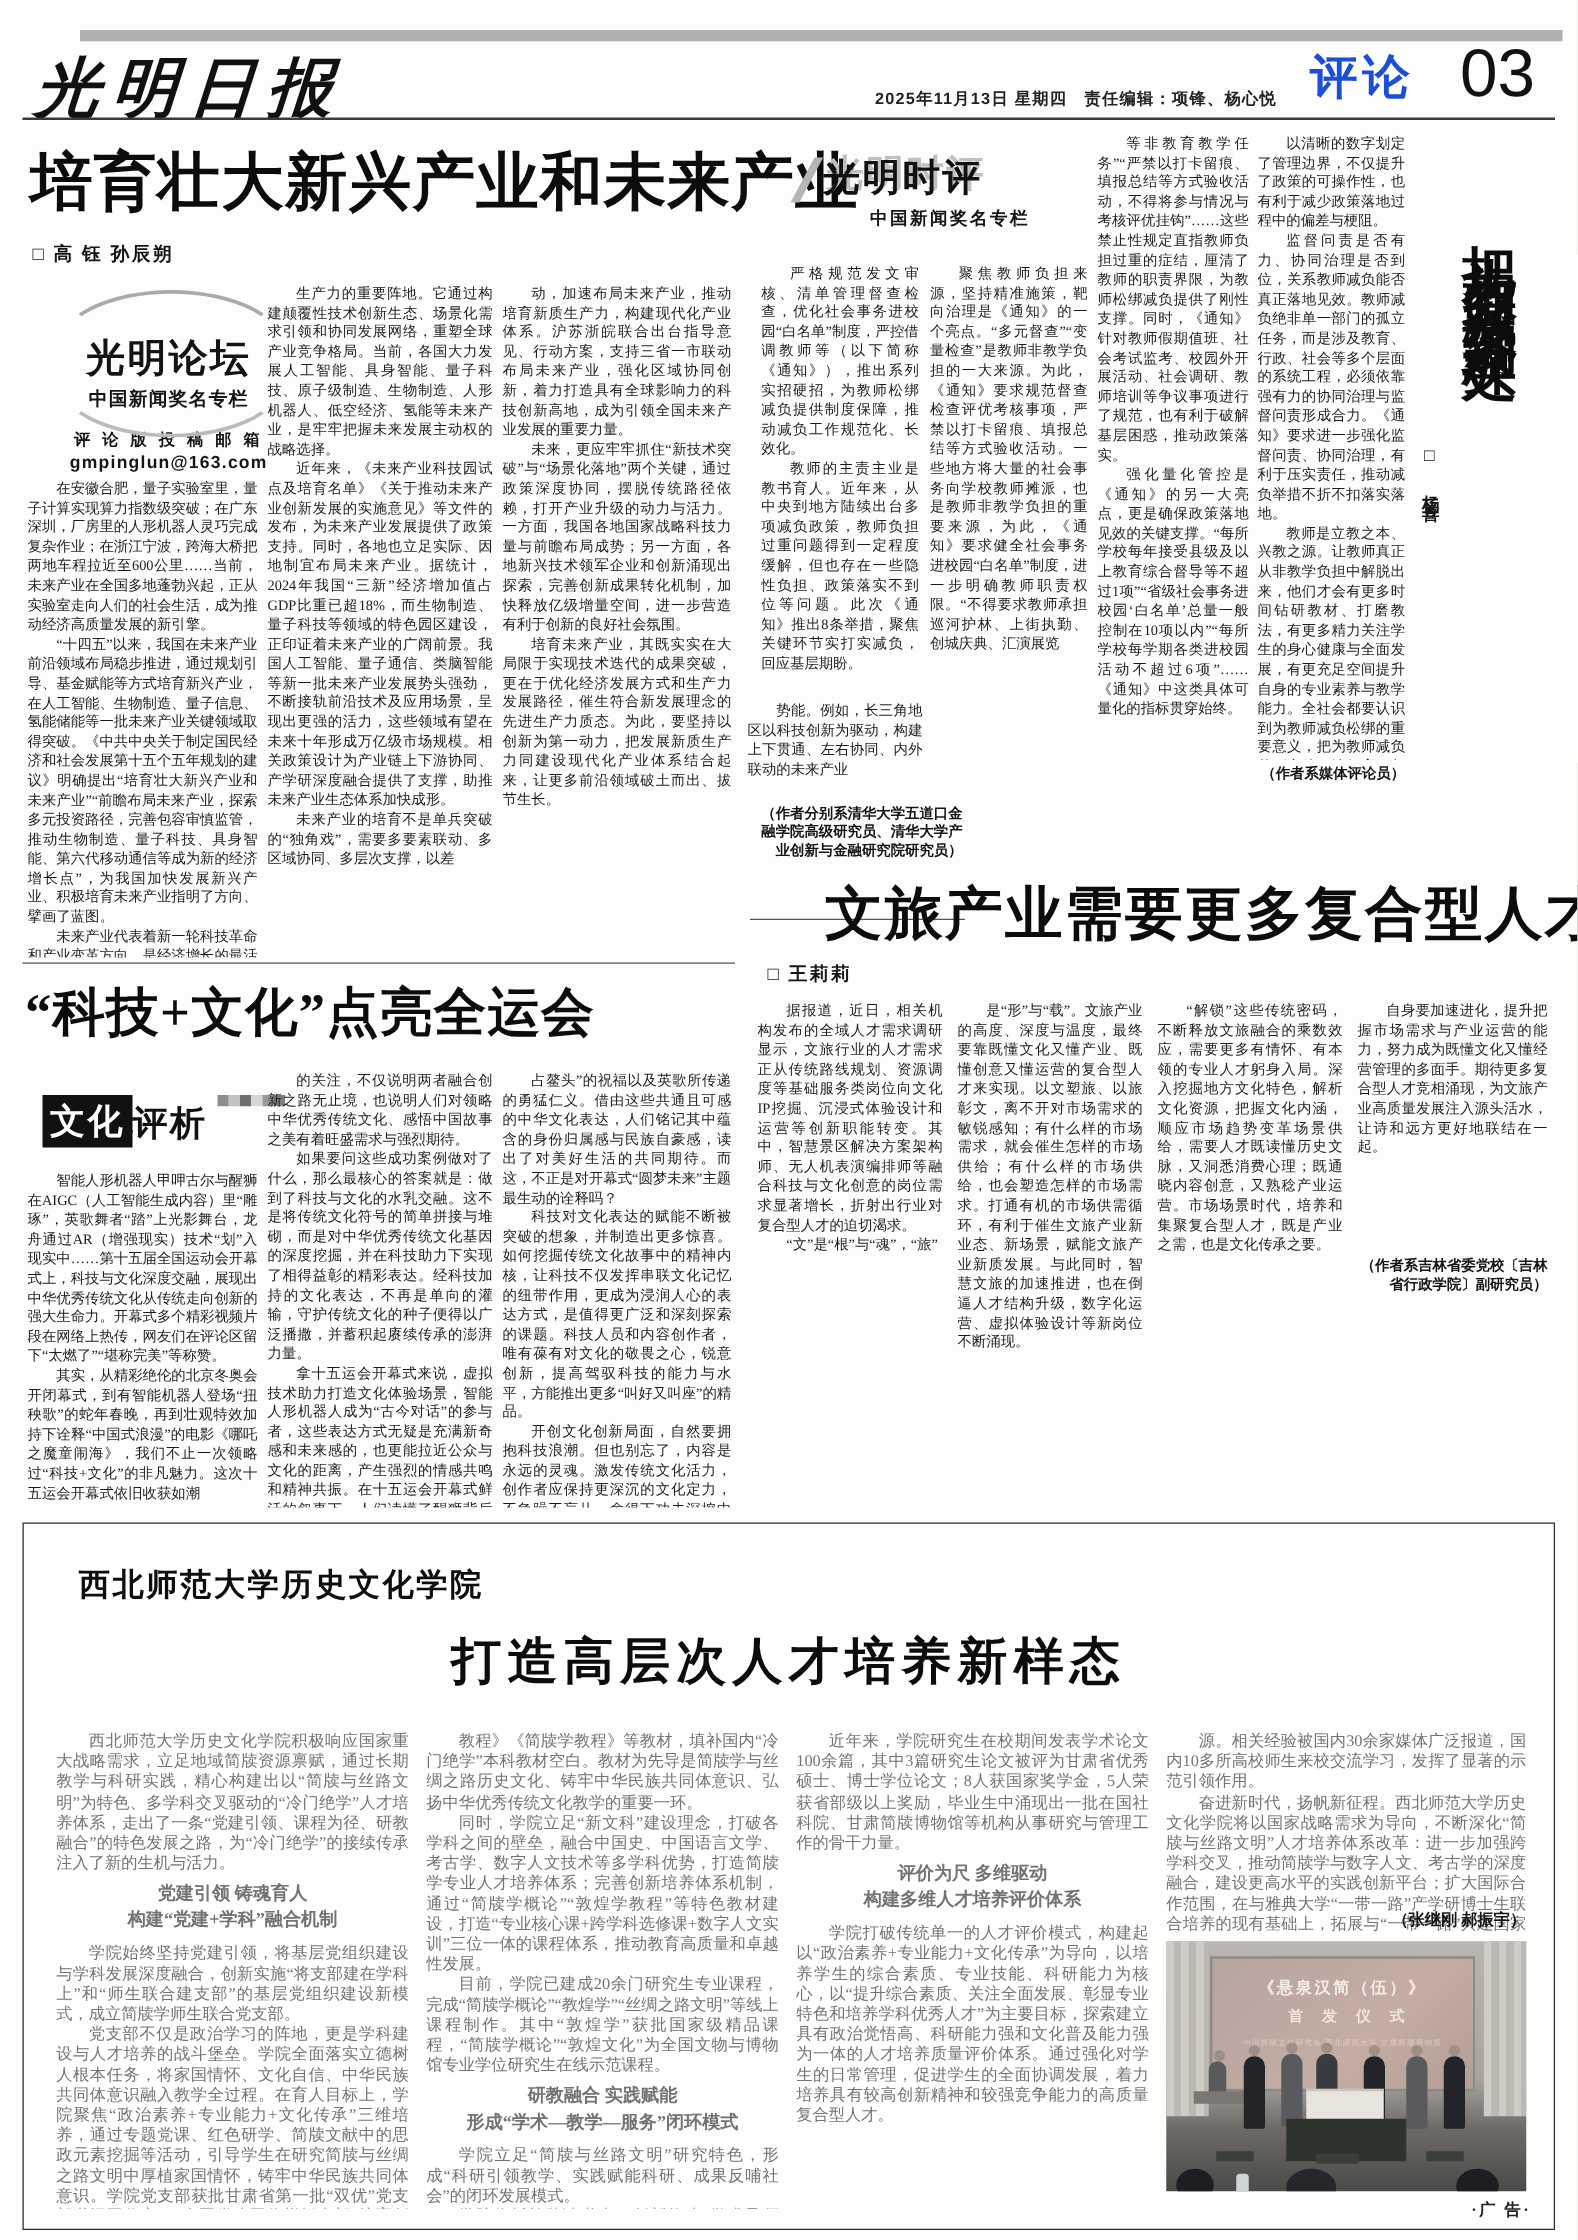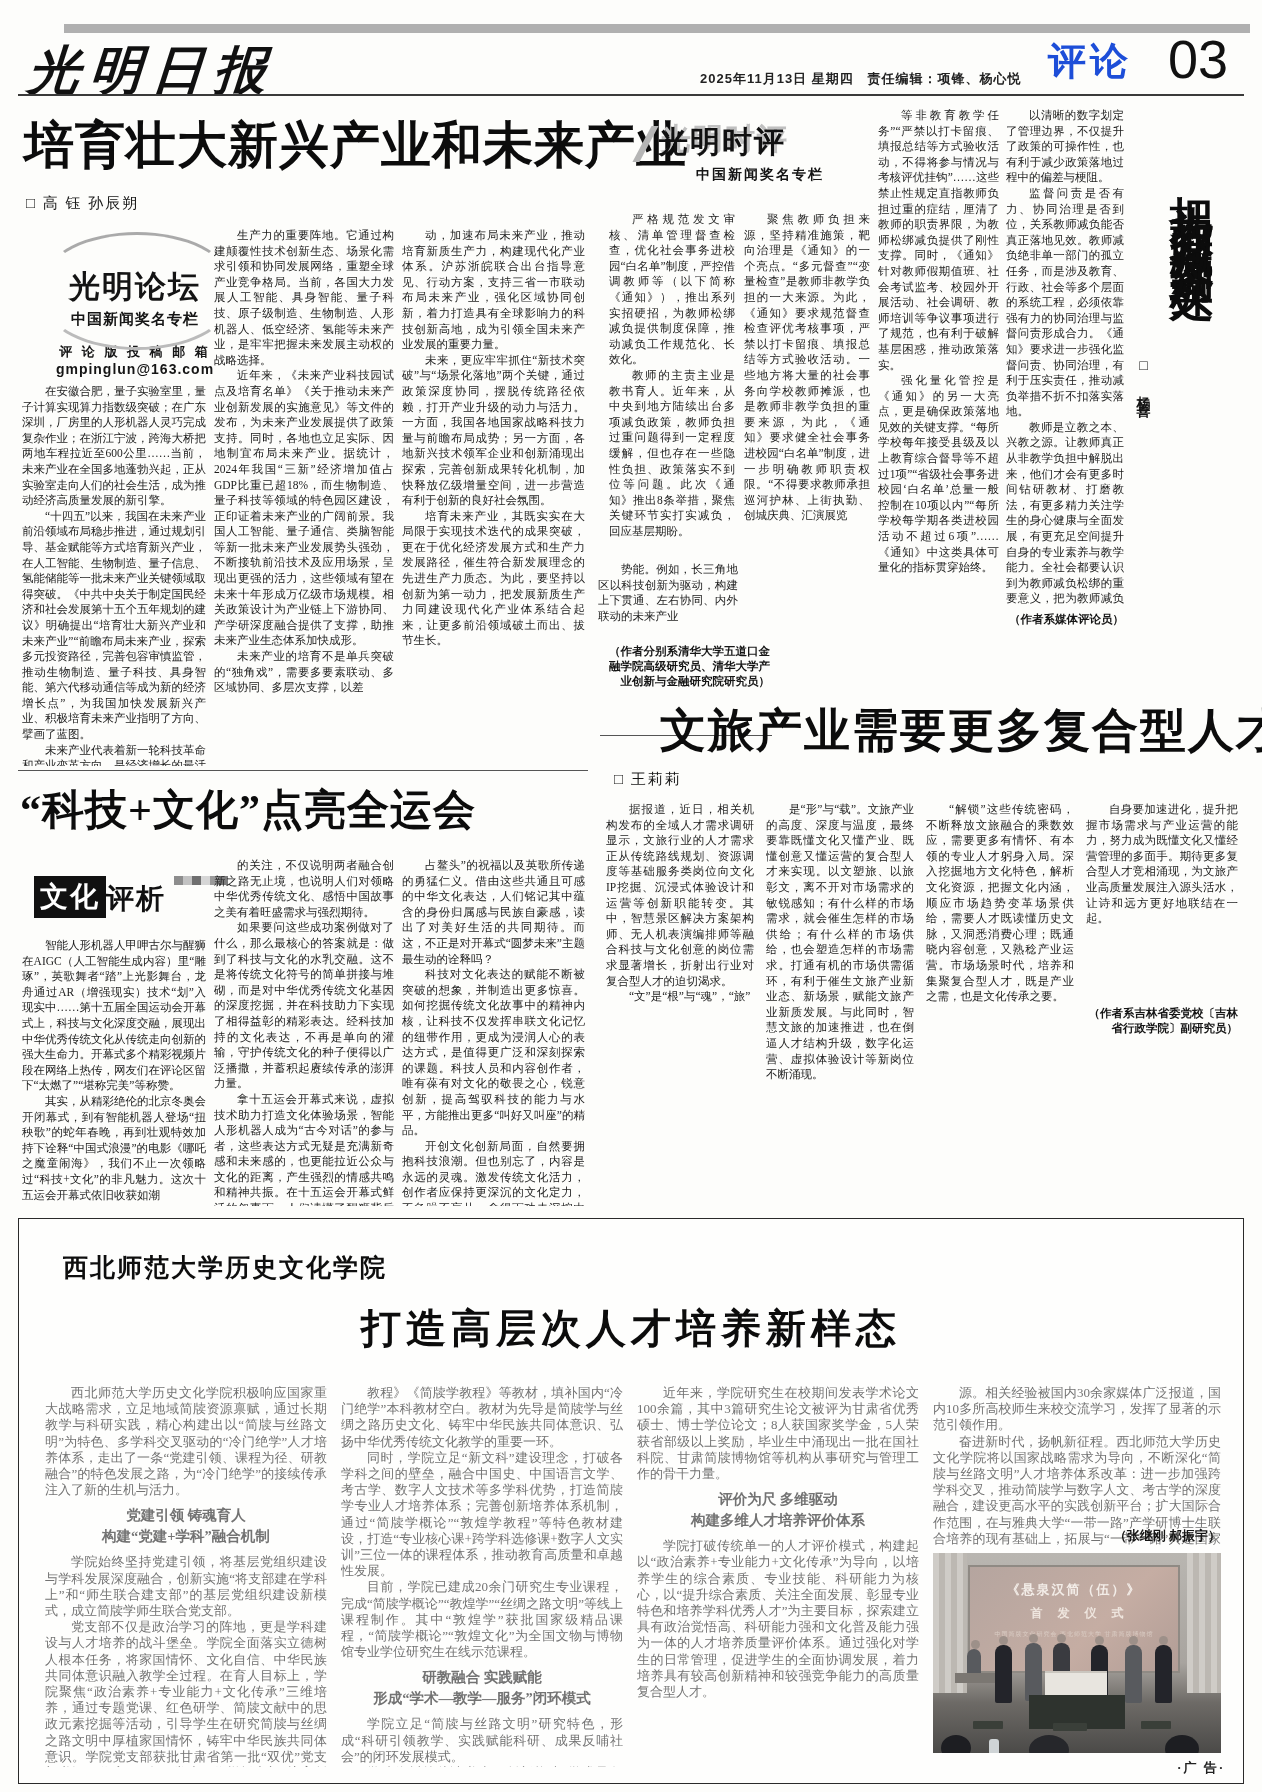--- a/index.html
+++ b/index.html
@@ -13,21 +13,21 @@
   .section-label{font-family:"Liberation Sans","DejaVu Sans",sans-serif;font-size:38px;font-weight:700;color:#1d4ed8;letter-spacing:4px;}
   .page-no{font-family:"Liberation Sans","DejaVu Sans",sans-serif;font-size:54px;font-weight:400;color:#111;}
   .rule{background:#3a3a3a;height:2px;}
   .rule-thin{background:#555;height:1px;}
   
   .h-serif{font-weight:900;color:#0c0c0c;}
   .h1{font-size:50px;letter-spacing:1px;white-space:nowrap;}
   .h-tourism{font-size:46px;letter-spacing:2px;white-space:nowrap;}
   .h-games{font-size:42px;letter-spacing:1px;white-space:nowrap;}
   .h-vert{font-size:44px;writing-mode:vertical-rl;letter-spacing:9px;white-space:nowrap;}
-  .byline{font-size:15px;font-weight:normal;letter-spacing:2px;}
+  .byline{font-size:15px;font-weight:bold;letter-spacing:2px;}
   .byline-vert{writing-mode:vertical-rl;font-size:14px;font-weight:bold;letter-spacing:4px;}
   
   .news{font-size:11.5px;line-height:15.6px;text-align:justify;overflow:hidden;color:#1c1c1c;}
   .news .para{margin:0;text-indent:2em;}
   .sig{font-weight:bold;text-align:right;font-size:11.5px;line-height:15px;}
   
   .lt-box{text-align:center;}
   .lt-title{font-family:"Liberation Sans","DejaVu Sans",sans-serif;font-size:31px;font-weight:900;letter-spacing:2px;color:#141414;}
   .lt-sub{font-family:"Liberation Sans","DejaVu Sans",sans-serif;font-size:15px;font-weight:bold;letter-spacing:1px;margin-top:2px;}
   .lt-mail1{font-family:"Liberation Sans","DejaVu Sans",sans-serif;font-size:13px;font-weight:bold;letter-spacing:3px;margin-top:14px;}

